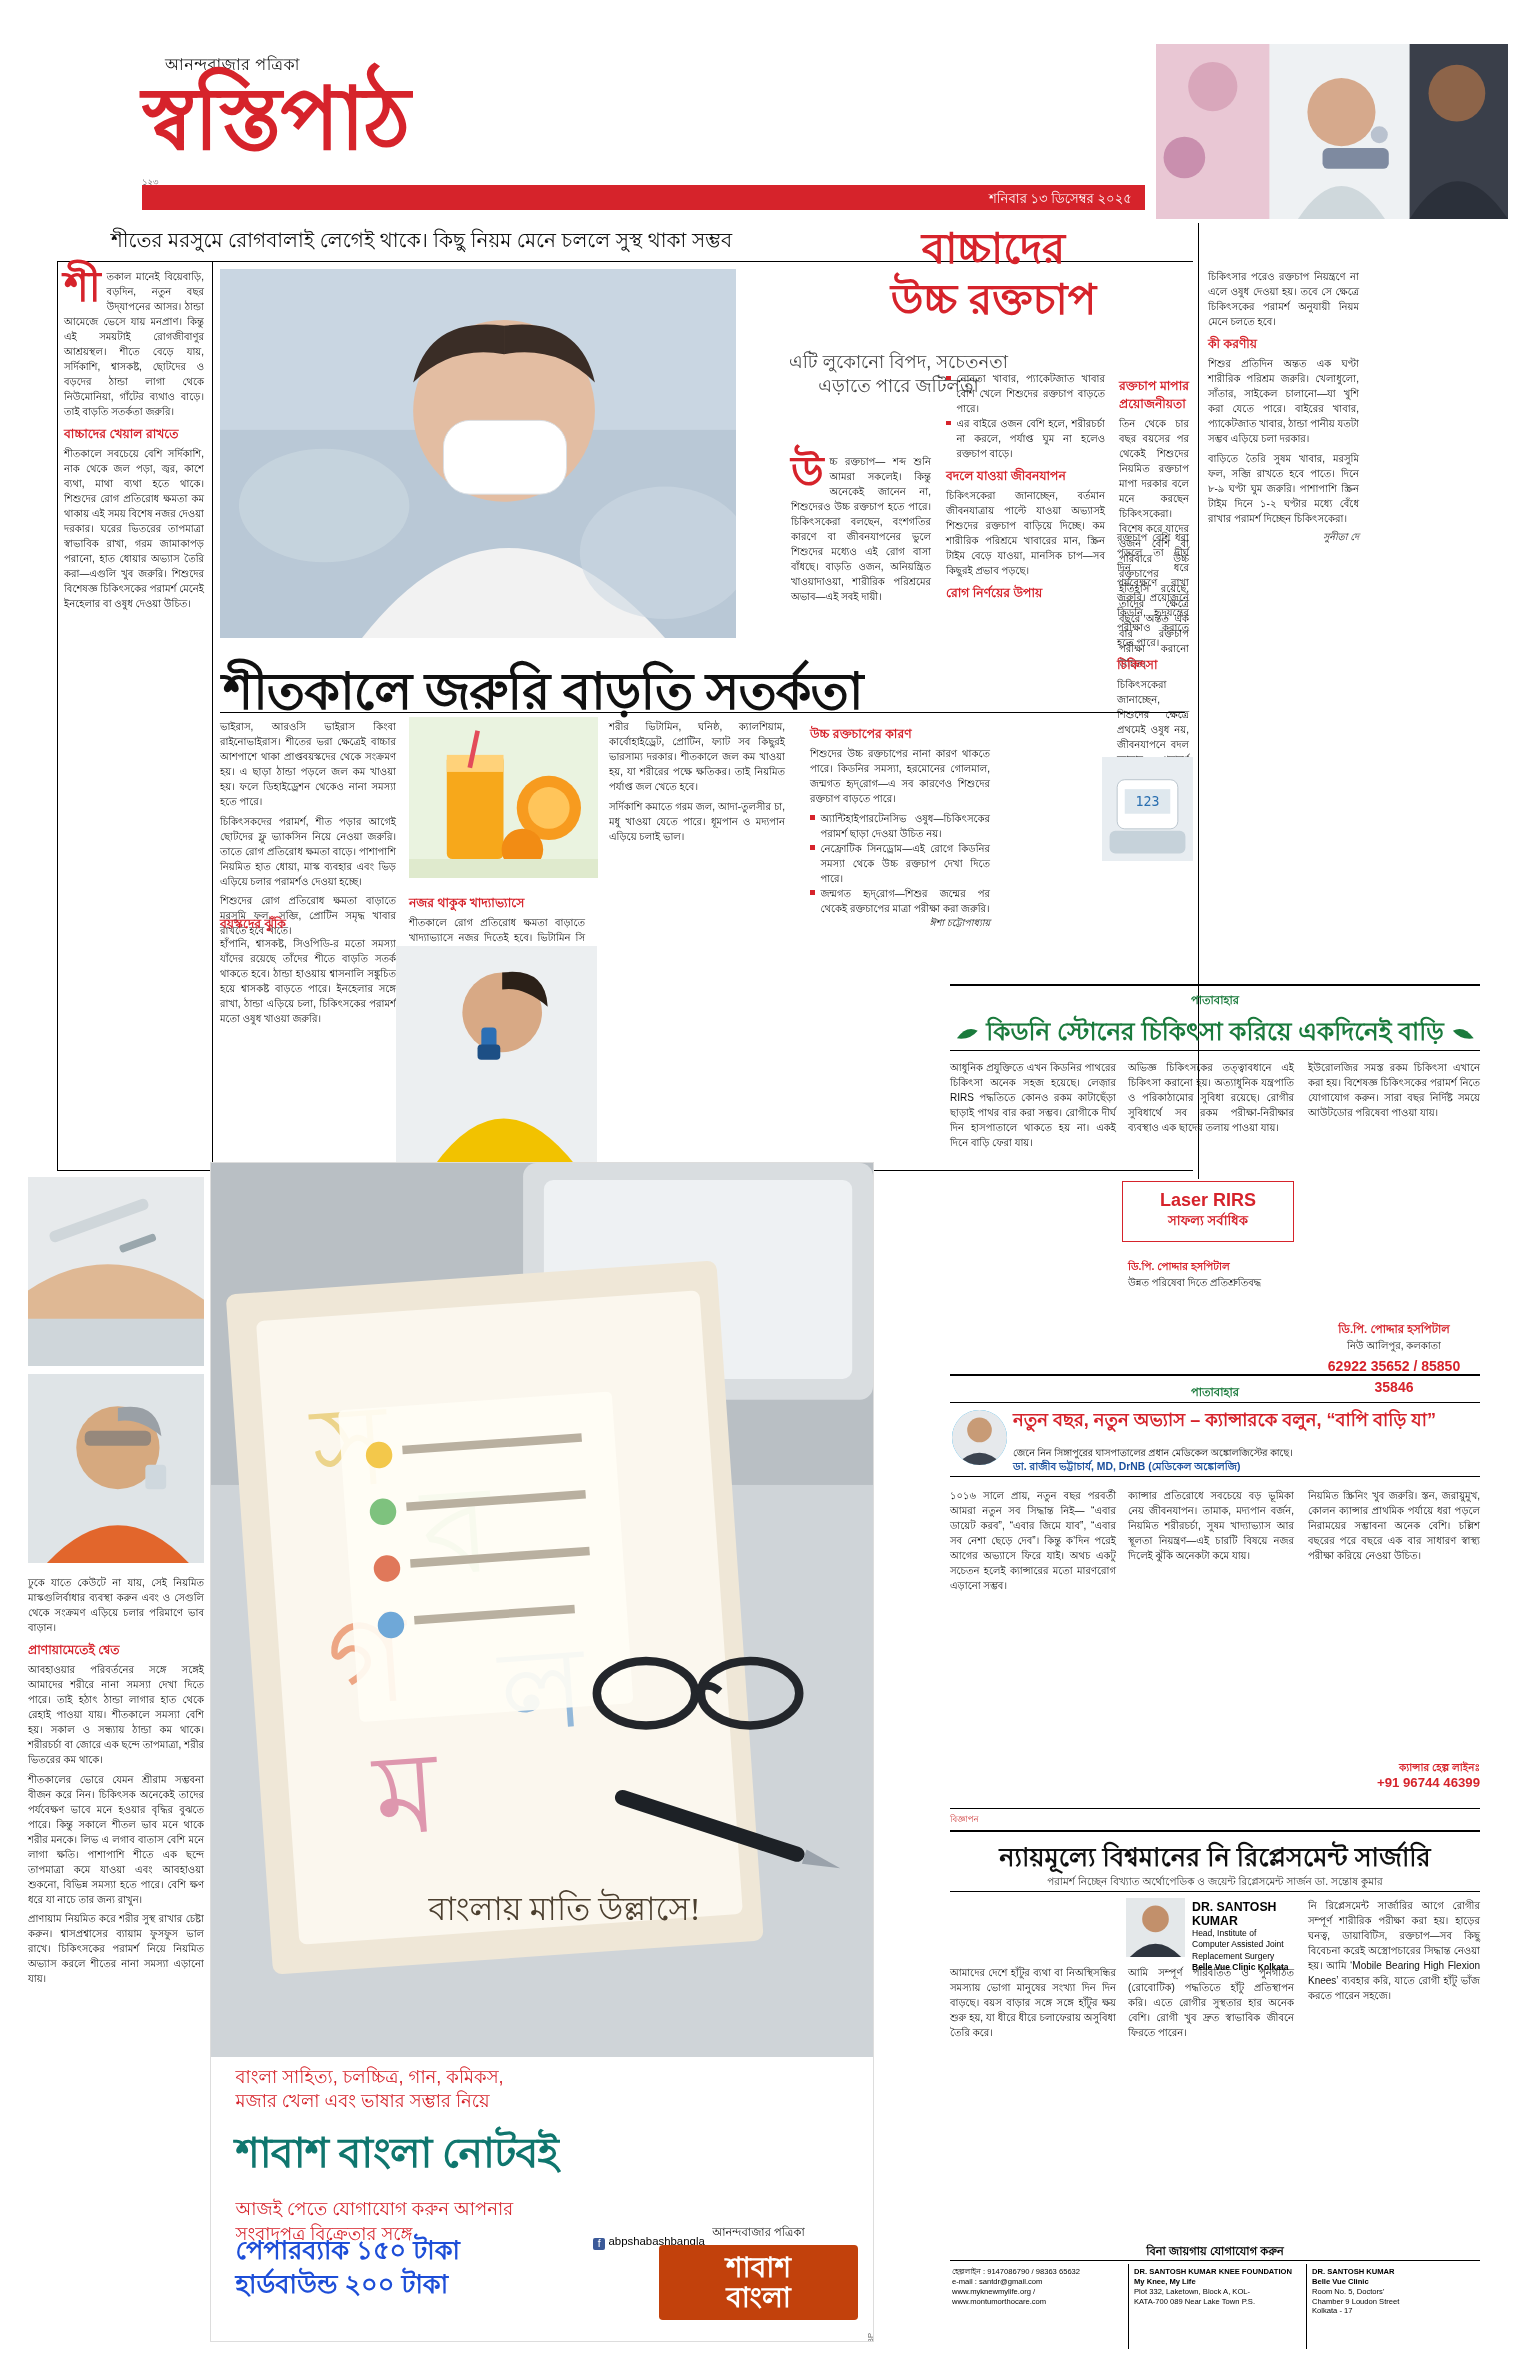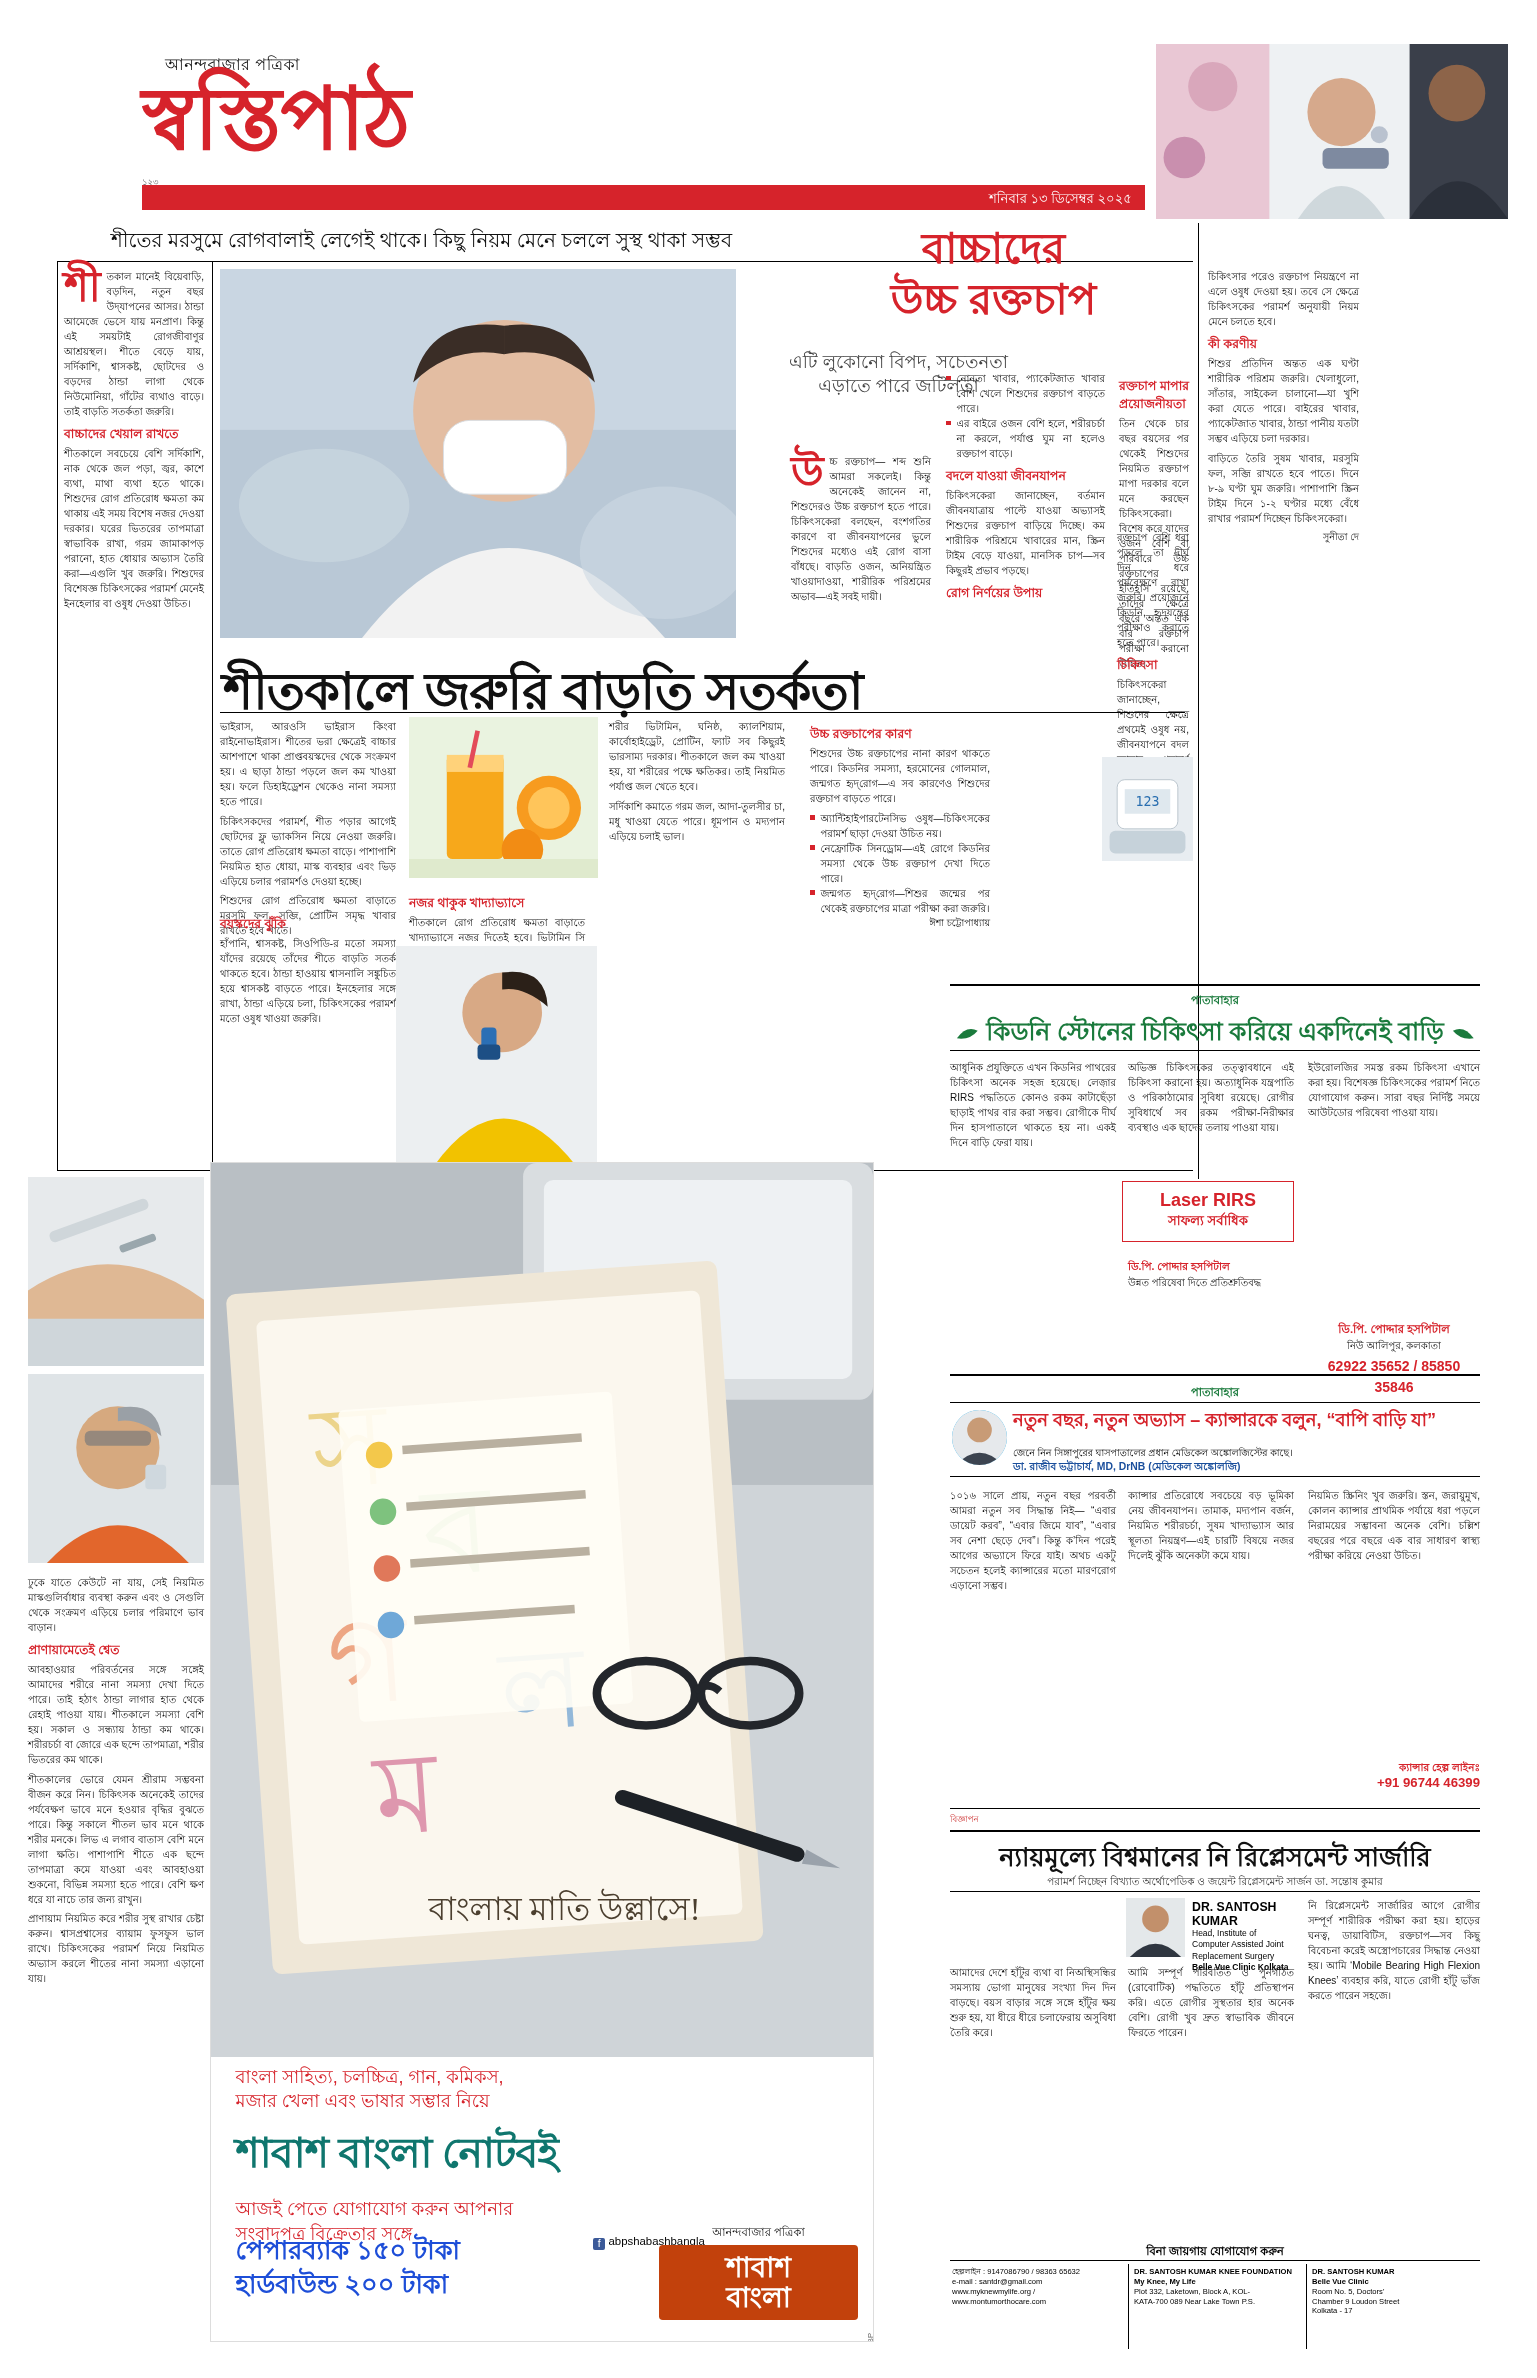--- a/index.html
+++ b/index.html
@@ -46,21 +46,21 @@
   .doc-name{font-weight:bold;font-size:12.3px;}
   .tiny{font-size:8.5px;line-height:1.35;}
   .xtiny{font-size:7.6px;line-height:1.3;}
   .center{text-align:center;}
   .redtxt{color:#d6232b;}
   .bold{font-weight:bold;}
   .boxline{position:absolute;border:0.9px solid #000;}
   .bullet{position:relative;padding-left:10.4px;}
   .bullet:before{content:"";position:absolute;left:0;top:4.7px;width:4.7px;height:4.7px;background:#d6232b;}
   .vert-label{position:absolute;font-size:7.6px;color:#666;}
-  .byline{font-size:9.5px;text-align:right;}
+  .byline{font-size:9.5px;text-align:right;font-style:italic;}
 </style>
 </head>
 <body>
 
 <div class="page">
 
   <div class="masthead">
     <div class="mh-kicker">আনন্দবাজার পত্রিকা</div>
     <div class="mh-title">স্বস্তিপাঠ</div>
   </div>

